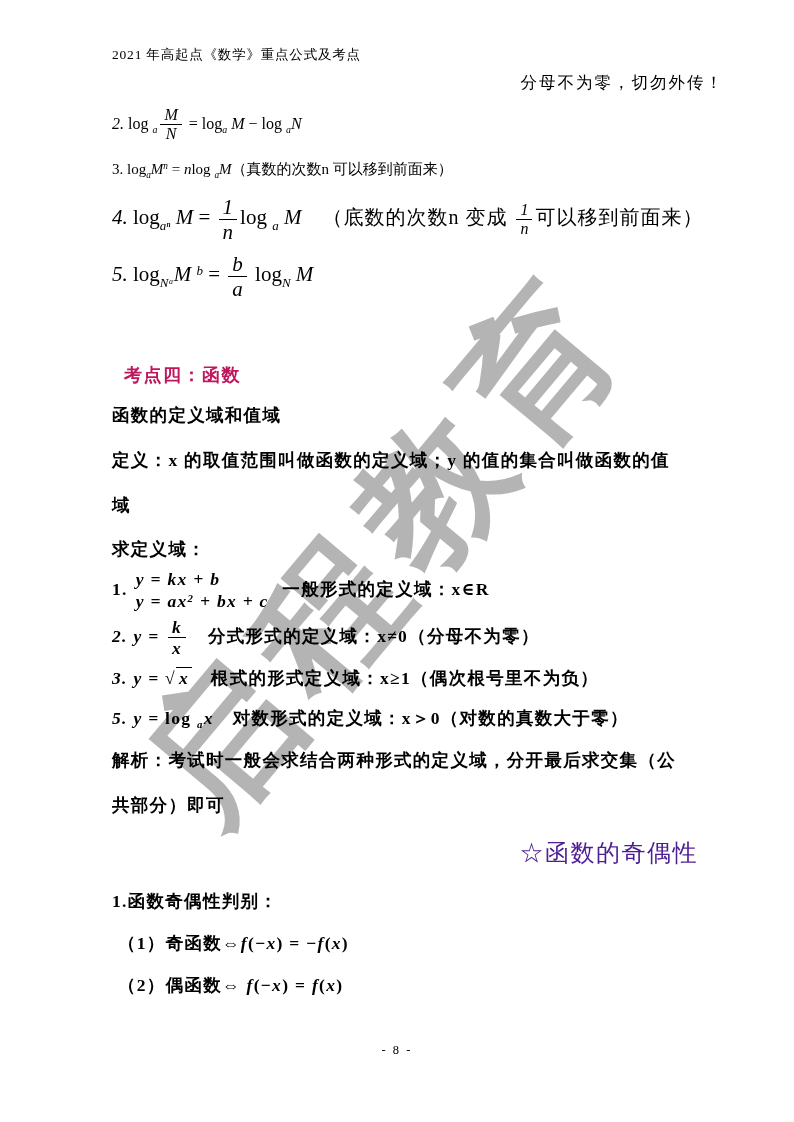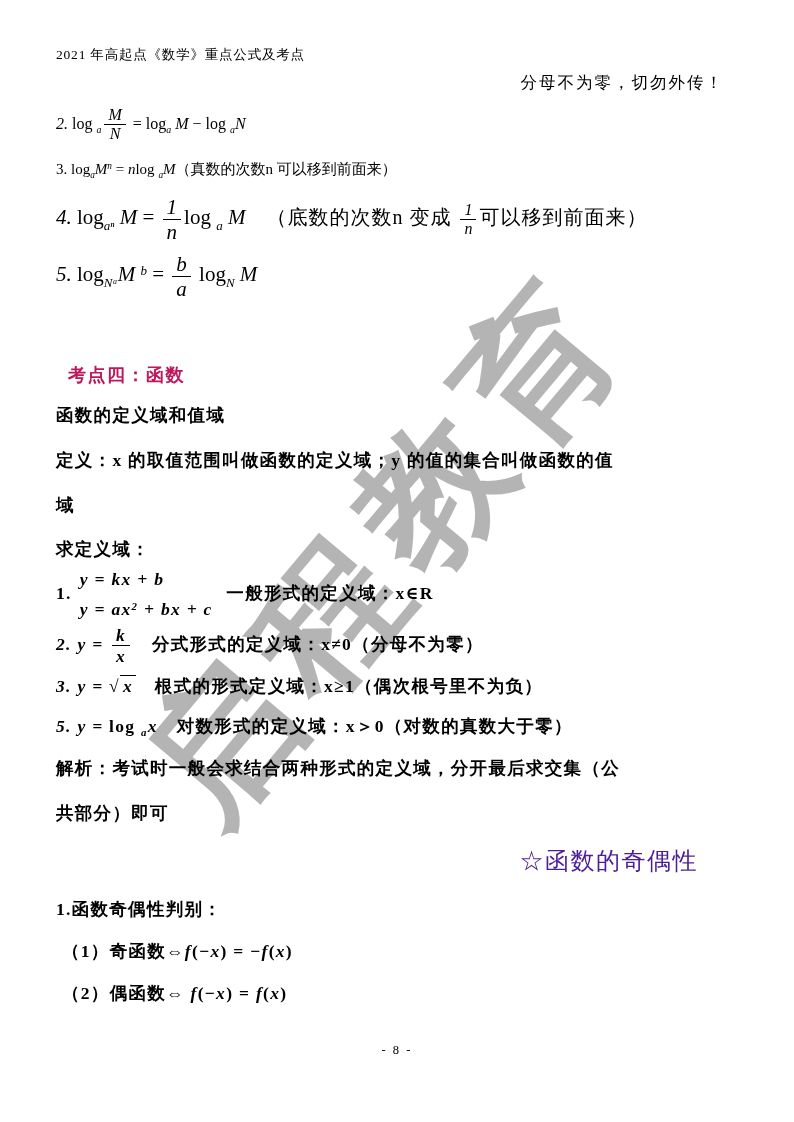--- a/index.html
+++ b/index.html
@@ -17,21 +17,21 @@
     transform:translate(-50%,-50%) rotate(-50deg);
     font-size:145px;
     letter-spacing:18px;
     font-weight:bold;
     color:#a8a8a8;
     opacity:.85;
     white-space:nowrap;
     z-index:0;
     pointer-events:none;
   }
-  .content{position:relative;z-index:1;padding:46px 96px 0 56px;}
+  .content{position:relative;z-index:1;padding:46px 96px 0 112px;}
   .header-title{font-size:13.5px;letter-spacing:.8px;margin-bottom:8px;}
   .header-notice{font-size:16.5px;letter-spacing:2px;text-align:right;margin-right:-26px;margin-bottom:12px;}
   .line{white-space:nowrap;}
   .formula{font-size:16px;}
   .f-sm{font-size:15px;}
   .f-lg{font-size:21px;}
   .cn{font-size:17.5px;letter-spacing:1.3px;font-weight:bold;}
   .section-title{
     color:#be185d;font-weight:bold;font-size:18px;
     letter-spacing:1.5px;padding-left:12px;
@@ -48,21 +48,21 @@
   sub.tk-sub{font-size:.62em;font-style:italic;vertical-align:-0.4em;line-height:0;}
   sup.tk-sup{font-size:.62em;font-style:italic;vertical-align:.5em;line-height:0;}
   .tk-sqrt{font-style:italic;border-top:1px solid #000;padding:0 3px;}
   .frac{
     display:inline-block;vertical-align:middle;text-align:center;
     font-style:italic;margin:0 3px;line-height:1.15;
   }
   .frac .num{display:block;border-bottom:1px solid #000;padding:0 4px;}
   .frac .den{display:block;padding:0 4px;}
   .frac-s{font-size:.76em;}
-  .stack{display:inline-flex;flex-direction:column;vertical-align:middle;margin:0 8px;row-gap:8px;}
+  .stack{display:inline-flex;flex-direction:column;vertical-align:middle;margin:0 8px;}
   .stack-row{display:block;line-height:1.25;}
   .footer{
     position:absolute;bottom:64px;left:0;width:100%;
     text-align:center;font-size:12.5px;letter-spacing:2px;z-index:1;
   }
 </style>
 </head>
 <body>
 
 <div class="page">

